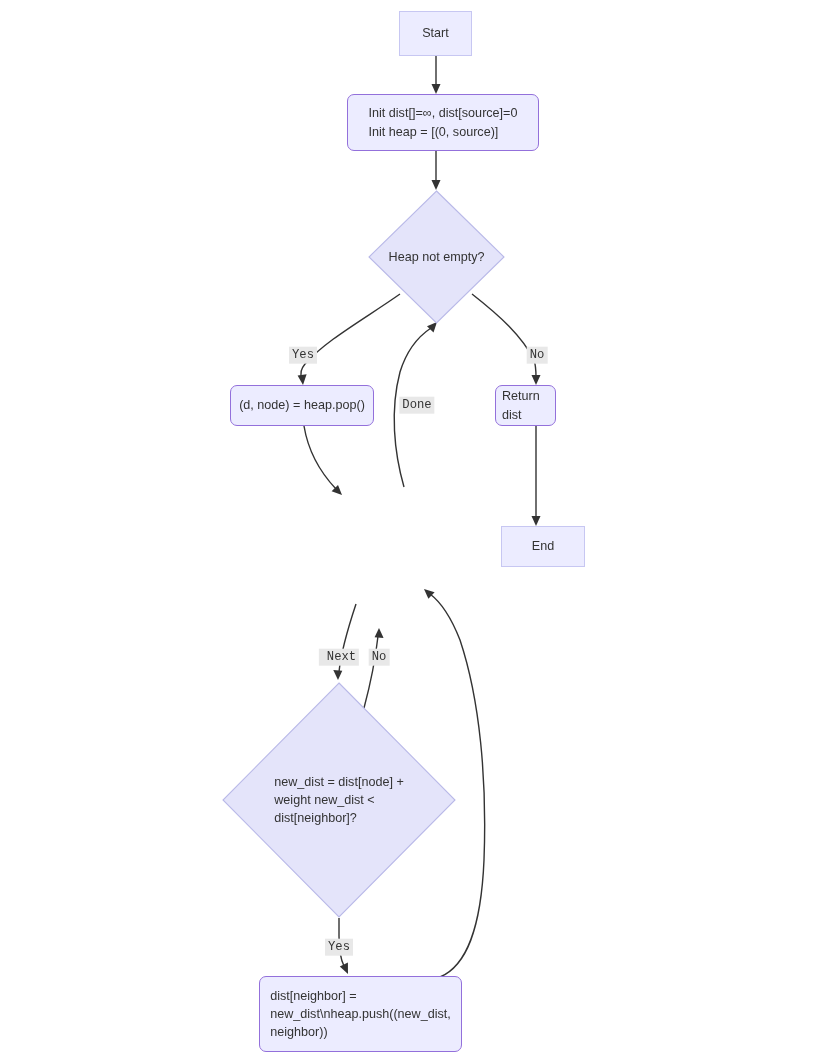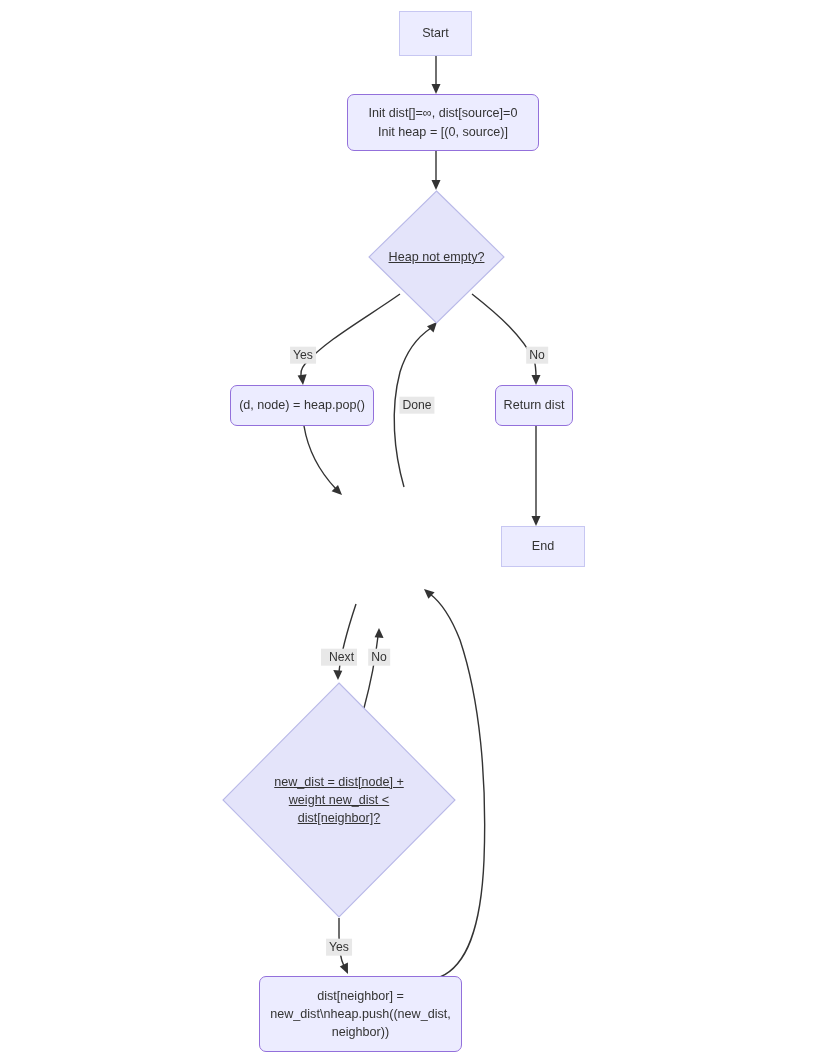--- a/index.html
+++ b/index.html
@@ -35,21 +35,20 @@
     fill: #333333;
     stroke: none;
   }
   
   .node {
     position: absolute;
     box-sizing: border-box;
     display: flex;
     align-items: center;
     justify-content: center;
-    text-align: center;
     color: #333333;
     font-size: 12.6px;
     line-height: 1.45;
     z-index: 2;
   }
   .node .node-label {
     padding: 0 6px;
     white-space: pre-line;
   }
   
@@ -76,33 +75,33 @@
     height: 100%;
   }
   .diamond .dshape polygon {
     fill: #e4e4fa;
     stroke: #b9b9e8;
     stroke-width: 1.1px;
   }
   .diamond .node-label {
     position: relative;
     z-index: 3;
-    text-decoration: underline;
   }
   
   .edge-label {
     position: absolute;
     background: #e8e8e8;
     color: #333333;
     font-size: 12.2px;
     line-height: 1.2;
     padding: 1px 3px;
     white-space: nowrap;
     transform: translate(-50%, -50%);
     z-index: 3;
+    font-family: Liberation Mono, monospace;
   }
 </style>
 </head>
 <body>
 
 <div id="canvas">
 
   <svg id="edges" viewBox="0 0 832 1059" xmlns="http://www.w3.org/2000/svg">
 
     <g>
@@ -186,21 +185,21 @@
     <svg class="dshape" viewBox="0 0 137 134" preserveAspectRatio="none" xmlns="http://www.w3.org/2000/svg">
       <polygon points="68.5,1 136,67 68.5,133 1,67"></polygon>
     </svg>
     <span class="node-label">Heap not empty?</span>
   </div>
 
   <div class="node round" style="left:230px; top:385px; width:144px; height:41px;">
     <span class="node-label">(d, node) = heap.pop()</span>
   </div>
 
-  <div class="node round" style="left:495px; top:385px; width:78px; height:41px;">
+  <div class="node round" style="left:495px; top:385px; width:61px; height:41px;">
     <span class="node-label">Return dist</span>
   </div>
 
   <div class="node rect" style="left:501px; top:526px; width:84px; height:41px;">
     <span class="node-label">End</span>
   </div>
 
 
   <div class="node diamond" style="left:222px; top:682px; width:234px; height:236px;">
     <svg class="dshape" viewBox="0 0 234 236" preserveAspectRatio="none" xmlns="http://www.w3.org/2000/svg">

